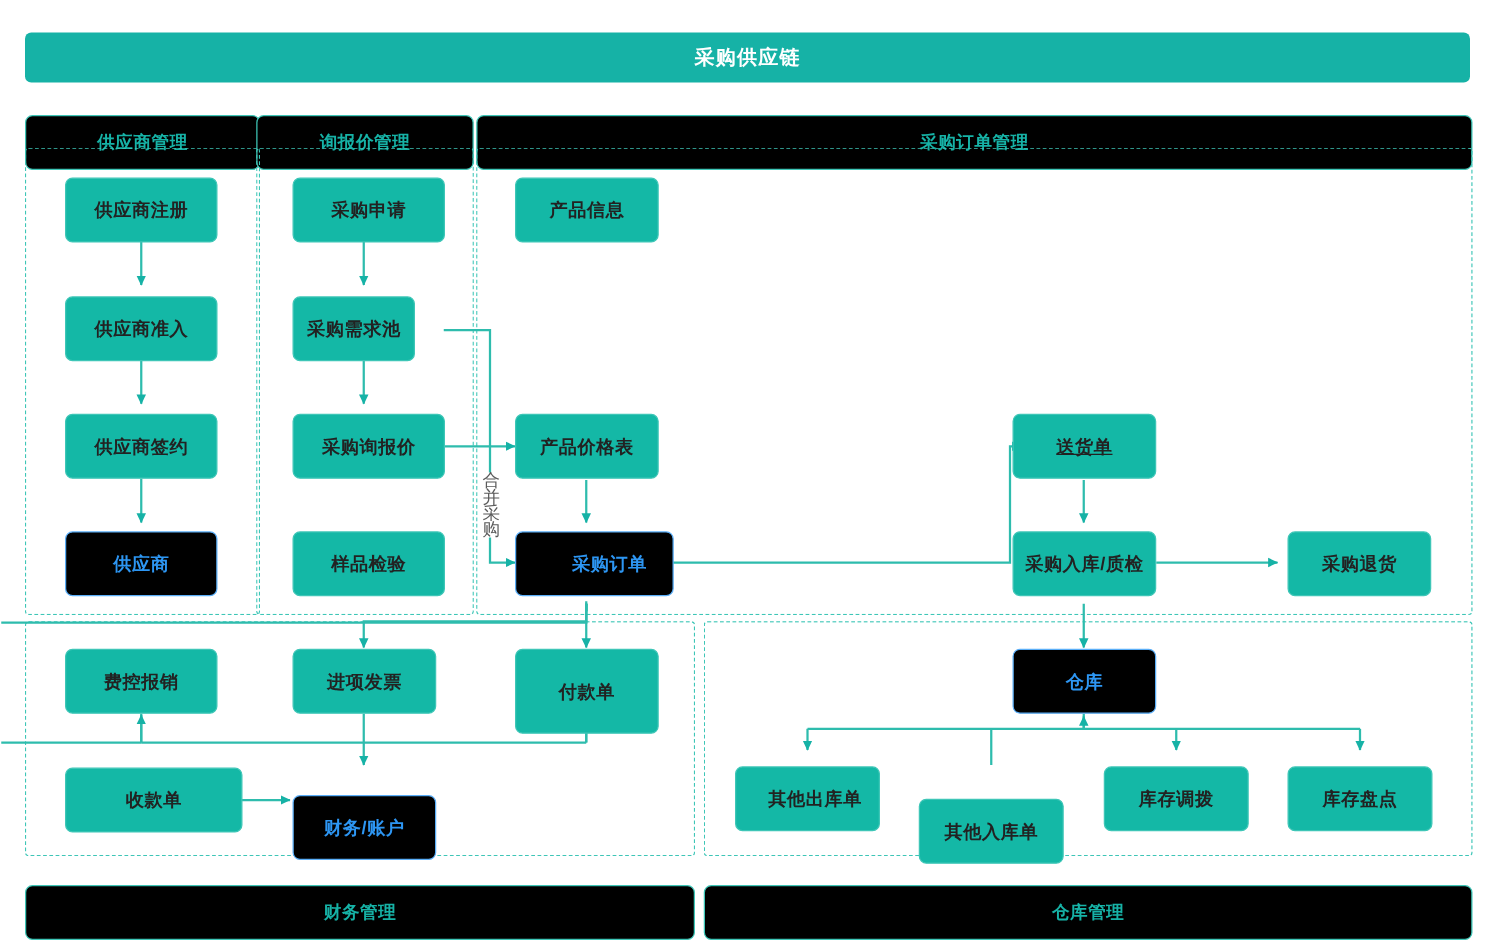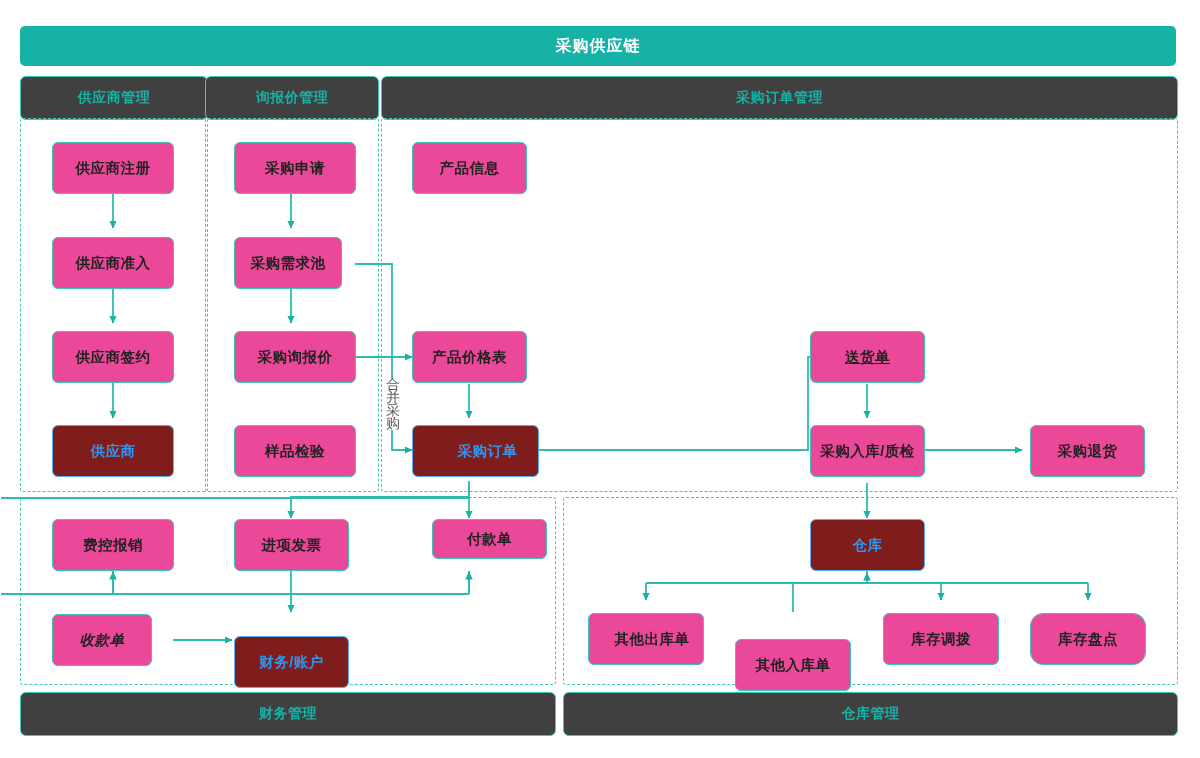--- a/index.html
+++ b/index.html
@@ -15,41 +15,41 @@
   .title-bar{
     position:absolute;left:20px;top:26px;width:1156px;height:40px;
     background:#16b2a6;border-radius:5px;
     display:flex;align-items:center;justify-content:center;
     color:#ffffff;font-size:16px;font-weight:bold;letter-spacing:1px;
   }
 
   
   .pill{
     position:absolute;height:42px;
-    background:#404040;border:1px solid #3ec6b7;border-radius:6px;
+    background:#000000;border:1px solid #3ec6b7;border-radius:6px;
     display:flex;align-items:center;justify-content:center;
-    color:#16b2a6;font-size:14px;font-weight:bold;letter-spacing:.5px;
+    color:#16b2a6;font-size:14px;font-weight:bold;letter-spacing:.5px;margin-top:16px;
   }
 
   
   .region{
     position:absolute;border:1px dashed #3ec6b7;border-radius:3px;
     background:transparent;
   }
 
   
   .node{
     position:absolute;
-    border:1px solid #3ec6b7;border-radius:6px;background:#ec4899;
+    border:1px solid #3ec6b7;border-radius:6px;background:#14b8a6;
     display:flex;align-items:center;justify-content:center;
     color:#222222;font-size:14.5px;font-weight:bold;letter-spacing:.5px;
     box-sizing:border-box;
   }
   .node.hl{
-    background:#7f1d1d;border-color:#5aaef8;color:#2d96f3;
+    background:#000000;border-color:#5aaef8;color:#2d96f3;
   }
 
   
   .edge-label{
     position:absolute;
     font-size:14px;color:#5a5a5a;line-height:13px;
     width:13px;text-align:center;font-weight:normal;
     background:#ffffff;
   }
 
@@ -139,40 +139,40 @@
   </svg>
 
   <div class="edge-label" style="left:386px;top:378px;">合并采购</div>
 
   <div class="node" style="left:52px;top:142px;width:122px;height:52px;">供应商注册</div>
   <div class="node" style="left:52px;top:237px;width:122px;height:52px;">供应商准入</div>
   <div class="node" style="left:52px;top:331px;width:122px;height:52px;">供应商签约</div>
   <div class="node hl" style="left:52px;top:425px;width:122px;height:52px;">供应商</div>
 
   <div class="node" style="left:234px;top:142px;width:122px;height:52px;">采购申请</div>
-  <div class="node" style="left:234px;top:237px;width:108px;height:52px;">采购需求池</div>
+  <div class="node" style="left:234px;top:237px;width:98px;height:52px;">采购需求池</div>
   <div class="node" style="left:234px;top:331px;width:122px;height:52px;">采购询报价</div>
   <div class="node" style="left:234px;top:425px;width:122px;height:52px;">样品检验</div>
 
   <div class="node" style="left:412px;top:142px;width:115px;height:52px;">产品信息</div>
   <div class="node" style="left:412px;top:331px;width:115px;height:52px;">产品价格表</div>
   <div class="node hl" style="left:412px;top:425px;width:127px;height:52px;padding-left:24px;">采购订单</div>
 
   <div class="node" style="left:810px;top:331px;width:115px;height:52px;text-decoration:underline;">送货单</div>
   <div class="node" style="left:810px;top:425px;width:115px;height:52px;">采购入库/质检</div>
   <div class="node" style="left:1030px;top:425px;width:115px;height:52px;">采购退货</div>
 
   <div class="node" style="left:52px;top:519px;width:122px;height:52px;">费控报销</div>
   <div class="node" style="left:234px;top:519px;width:115px;height:52px;">进项发票</div>
-  <div class="node" style="left:432px;top:519px;width:115px;height:40px;">付款单</div>
-  <div class="node" style="left:52px;top:614px;width:100px;height:52px;font-style:italic;">收款单</div>
+  <div class="node" style="left:412px;top:519px;width:115px;height:68px;">付款单</div>
+  <div class="node" style="left:52px;top:614px;width:142px;height:52px;">收款单</div>
   <div class="node hl" style="left:234px;top:614px;width:115px;height:52px;margin-top:22px;">财务/账户</div>
 
   <div class="node hl" style="left:810px;top:519px;width:115px;height:52px;">仓库</div>
   <div class="node" style="left:588px;top:613px;width:116px;height:52px;padding-left:12px;">其他出库单</div>
   <div class="node" style="left:735px;top:613px;width:116px;height:52px;margin-top:26px;">其他入库单</div>
   <div class="node" style="left:883px;top:613px;width:116px;height:52px;">库存调拨</div>
-  <div class="node" style="left:1030px;top:613px;width:116px;height:52px;border-radius:13px;">库存盘点</div>
+  <div class="node" style="left:1030px;top:613px;width:116px;height:52px;">库存盘点</div>
 
   <div class="pill" style="left:20px;top:692px;width:534px;">财务管理</div>
   <div class="pill" style="left:563px;top:692px;width:613px;">仓库管理</div>
 
 </div>
 
 </body></html>

